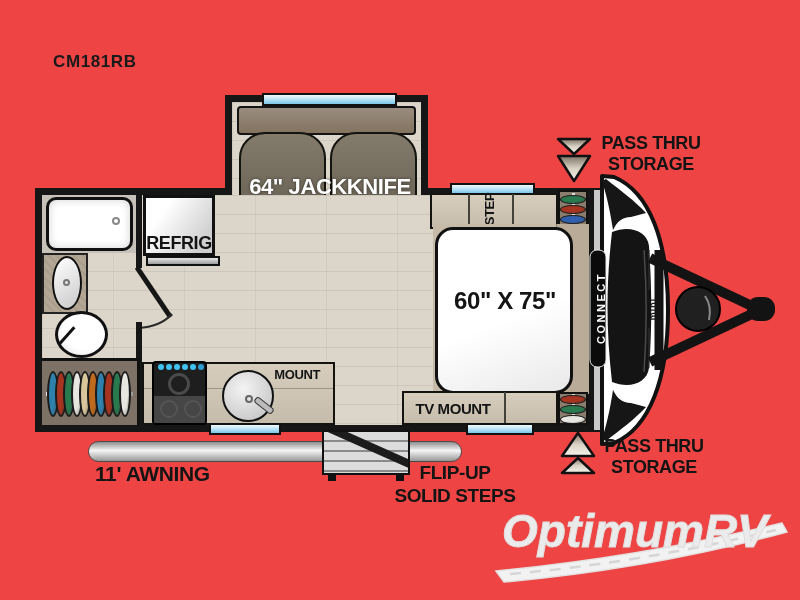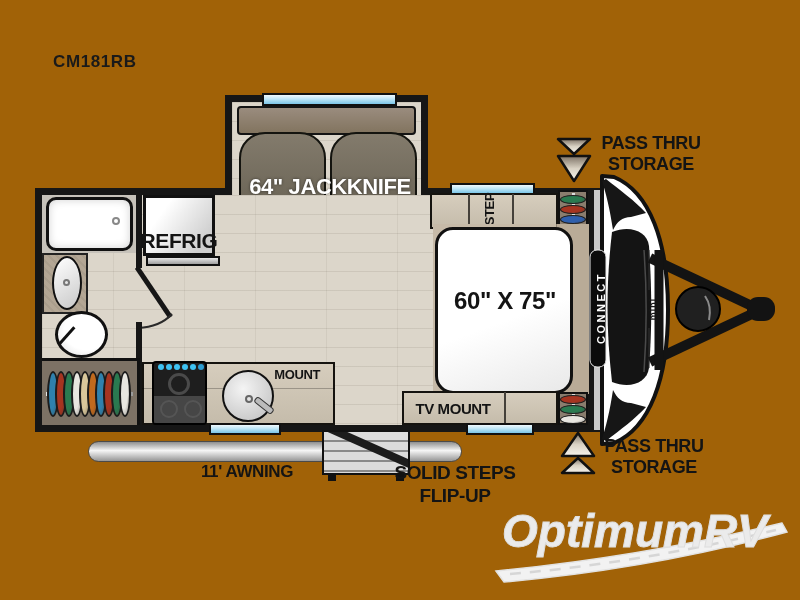--- a/index.html
+++ b/index.html
@@ -1,16 +1,16 @@
 <!DOCTYPE html>
 <html><head>
 <meta charset="utf-8">
 <style>
   html,body{margin:0;padding:0;background:#fff;}
-  .plan{position:relative;width:800px;height:600px;background:#a16207;overflow:hidden;
+  .plan{position:relative;width:800px;height:600px;background:#ef4444;overflow:hidden;
         font-family:"Liberation Sans",sans-serif;}
   .abs{position:absolute;}
   .wall{position:absolute;background:#161616;}
   .lbl{position:absolute;font-weight:700;color:#141414;letter-spacing:-0.4px;line-height:1.08;}
   .floor{background-color:#dcd6ca;
     background-image:
       repeating-linear-gradient(180deg, rgba(70,60,45,0.10) 0 1px, transparent 1px 19px),
       repeating-linear-gradient(90deg, rgba(70,60,45,0.07) 0 1px, transparent 1px 71px);}
   .window{position:absolute;background:linear-gradient(180deg,#f0f9fd 0%,#bfe6f6 45%,#7cc6e8 100%);
           border:2px solid #111;box-sizing:border-box;}
@@ -54,21 +54,21 @@
     <path d="M40,14 Q28,27 6,28" fill="none" stroke="#2a2a2a" stroke-width="2"></path>
   </svg>
   <div class="wall" style="left:136px;top:322px;width:6px;height:103px;"></div>
   <div class="abs" style="left:42px;top:253px;width:46px;height:61px;background:#b3a694;background-image:repeating-linear-gradient(45deg,rgba(0,0,0,0.05) 0 2px,transparent 2px 6px);border:2px solid #222;box-sizing:border-box;"></div>
   <div class="abs" style="left:52px;top:256px;width:30px;height:54px;background:linear-gradient(145deg,#ffffff,#c9c9c9);border:2.5px solid #111;border-radius:50%;box-sizing:border-box;"></div>
   <div class="abs" style="left:63px;top:279px;width:7px;height:7px;border:2px solid #777;border-radius:50%;box-sizing:border-box;"></div>
   <div class="abs" style="left:55px;top:311px;width:53px;height:47px;background:radial-gradient(ellipse at 60% 40%,#ffffff 55%,#dedede);border:3px solid #111;border-radius:50%;box-sizing:border-box;"></div>
   <div class="abs" style="left:56px;top:334px;width:22px;height:3px;background:#111;transform:rotate(-48deg);"></div>
 
   <div class="abs" style="left:143px;top:195px;width:72px;height:61px;background:linear-gradient(125deg,#ffffff 25%,#cfcfcf 85%);border:3px solid #111;box-sizing:border-box;display:flex;align-items:flex-end;justify-content:center;">
-    <span class="lbl" style="position:static;font-size:21px;text-align:right;">REFRIG</span>
+    <span class="lbl" style="position:static;font-size:18px;text-align:right;">REFRIG</span>
   </div>
   <div class="abs" style="left:146px;top:256px;width:74px;height:10px;background:linear-gradient(180deg,#e8e8e8,#9f9f9f);border:2px solid #111;box-sizing:border-box;"></div>
 
   <div class="abs" style="left:42px;top:358px;width:98px;height:67px;background:#7d7265;border-top:3px solid #111;border-right:3px solid #111;box-sizing:border-box;">
     <div style="position:absolute;left:4px;top:31px;width:87px;height:4px;background:linear-gradient(90deg,#e8e8e8,#9a9a9a);"></div>
     <div style="position:absolute;left:5px;top:10px;"><span class="hanger-v" style="background: radial-gradient(at 35% 30%, rgb(47, 129, 173) 55%, rgba(0, 0, 0, 0.55) 140%);"></span><span class="hanger-v" style="background: radial-gradient(at 35% 30%, rgb(166, 52, 32) 55%, rgba(0, 0, 0, 0.55) 140%);"></span><span class="hanger-v" style="background: radial-gradient(at 35% 30%, rgb(42, 122, 80) 55%, rgba(0, 0, 0, 0.55) 140%);"></span><span class="hanger-v" style="background: radial-gradient(at 35% 30%, rgb(232, 230, 224) 55%, rgba(0, 0, 0, 0.55) 140%);"></span><span class="hanger-v" style="background: radial-gradient(at 35% 30%, rgb(217, 199, 155) 55%, rgba(0, 0, 0, 0.55) 140%);"></span><span class="hanger-v" style="background: radial-gradient(at 35% 30%, rgb(192, 106, 30) 55%, rgba(0, 0, 0, 0.55) 140%);"></span><span class="hanger-v" style="background: radial-gradient(at 35% 30%, rgb(47, 129, 173) 55%, rgba(0, 0, 0, 0.55) 140%);"></span><span class="hanger-v" style="background: radial-gradient(at 35% 30%, rgb(166, 52, 32) 55%, rgba(0, 0, 0, 0.55) 140%);"></span><span class="hanger-v" style="background: radial-gradient(at 35% 30%, rgb(42, 122, 80) 55%, rgba(0, 0, 0, 0.55) 140%);"></span><span class="hanger-v" style="background: radial-gradient(at 35% 30%, rgb(232, 230, 224) 55%, rgba(0, 0, 0, 0.55) 140%);"></span></div>
   </div>
 
   <div class="counter" style="left:142px;top:362px;width:193px;height:63px;"></div>
   <div class="abs" style="left:142px;top:388px;width:193px;height:1px;background:rgba(0,0,0,0.25);"></div>
@@ -166,30 +166,30 @@
       </defs>
     <path d="M2,42 L34,42 L18,27 Z" fill="url(#ga2)" stroke="#111" stroke-width="2.5" stroke-linejoin="round"></path>
     <path d="M2,25 L34,25 L18,2 Z" fill="url(#ga2)" stroke="#111" stroke-width="2.5" stroke-linejoin="round"></path>
   </svg>
   <div class="lbl" style="left:596px;top:436px;width:116px;text-align:center;font-size:18px;line-height:21px;">
     <div>PASS THRU</div>
     <div>STORAGE</div>
   </div>
 
   <div class="abs" style="left:88px;top:441px;width:374px;height:21px;border-radius:11px;border:1.5px solid #4a4a4a;box-sizing:border-box;background:linear-gradient(180deg,#8f8f8f 0%,#f5f5f5 45%,#969696 100%);"></div>
-  <div class="lbl" style="left:103px;top:463px;width:190px;text-align:right;font-size:17px;">11' AWNING</div>
+  <div class="lbl" style="left:95px;top:463px;width:190px;text-align:left;font-size:21px;">11' AWNING</div>
 
   <div class="abs" style="left:322px;top:430px;width:88px;height:45px;border:2.5px solid #111;box-sizing:border-box;overflow:hidden;background:repeating-linear-gradient(180deg,#dcdcdc 0 8px,#8a8a8a 8px 10px);">
     <div style="position:absolute;left:-14px;top:10px;width:118px;height:8px;background:#1c1c1c;transform:rotate(24deg);"></div>
   </div>
   <div class="abs" style="left:328px;top:474px;width:8px;height:7px;background:#111;"></div>
   <div class="abs" style="left:396px;top:474px;width:8px;height:7px;background:#111;"></div>
   <div class="lbl" style="left:375px;top:461px;width:160px;text-align:center;font-size:19px;line-height:23px;">
+    <div>FLIP-UP</div>
     <div>SOLID STEPS</div>
-    <div>FLIP-UP</div>
   </div>
 
   <svg class="abs" style="left:490px;top:495px;" width="305" height="95" viewBox="0 0 305 95">
     <path d="M6,76 Q150,62 292,28 L297,37 Q160,74 14,87 Z" fill="#f2f2f2" stroke="#e2e2e2" stroke-width="1.5"></path>
     <path d="M20,79 Q150,68 286,35" stroke="#d6d6d6" stroke-width="2.5" fill="none" stroke-dasharray="11 9"></path>
     <text x="12" y="52" font-size="46" font-weight="bold" font-style="italic" fill="#ebebeb" stroke="#dedede" stroke-width="1">OptimumRV</text>
   </svg>
 
 </div>
 

